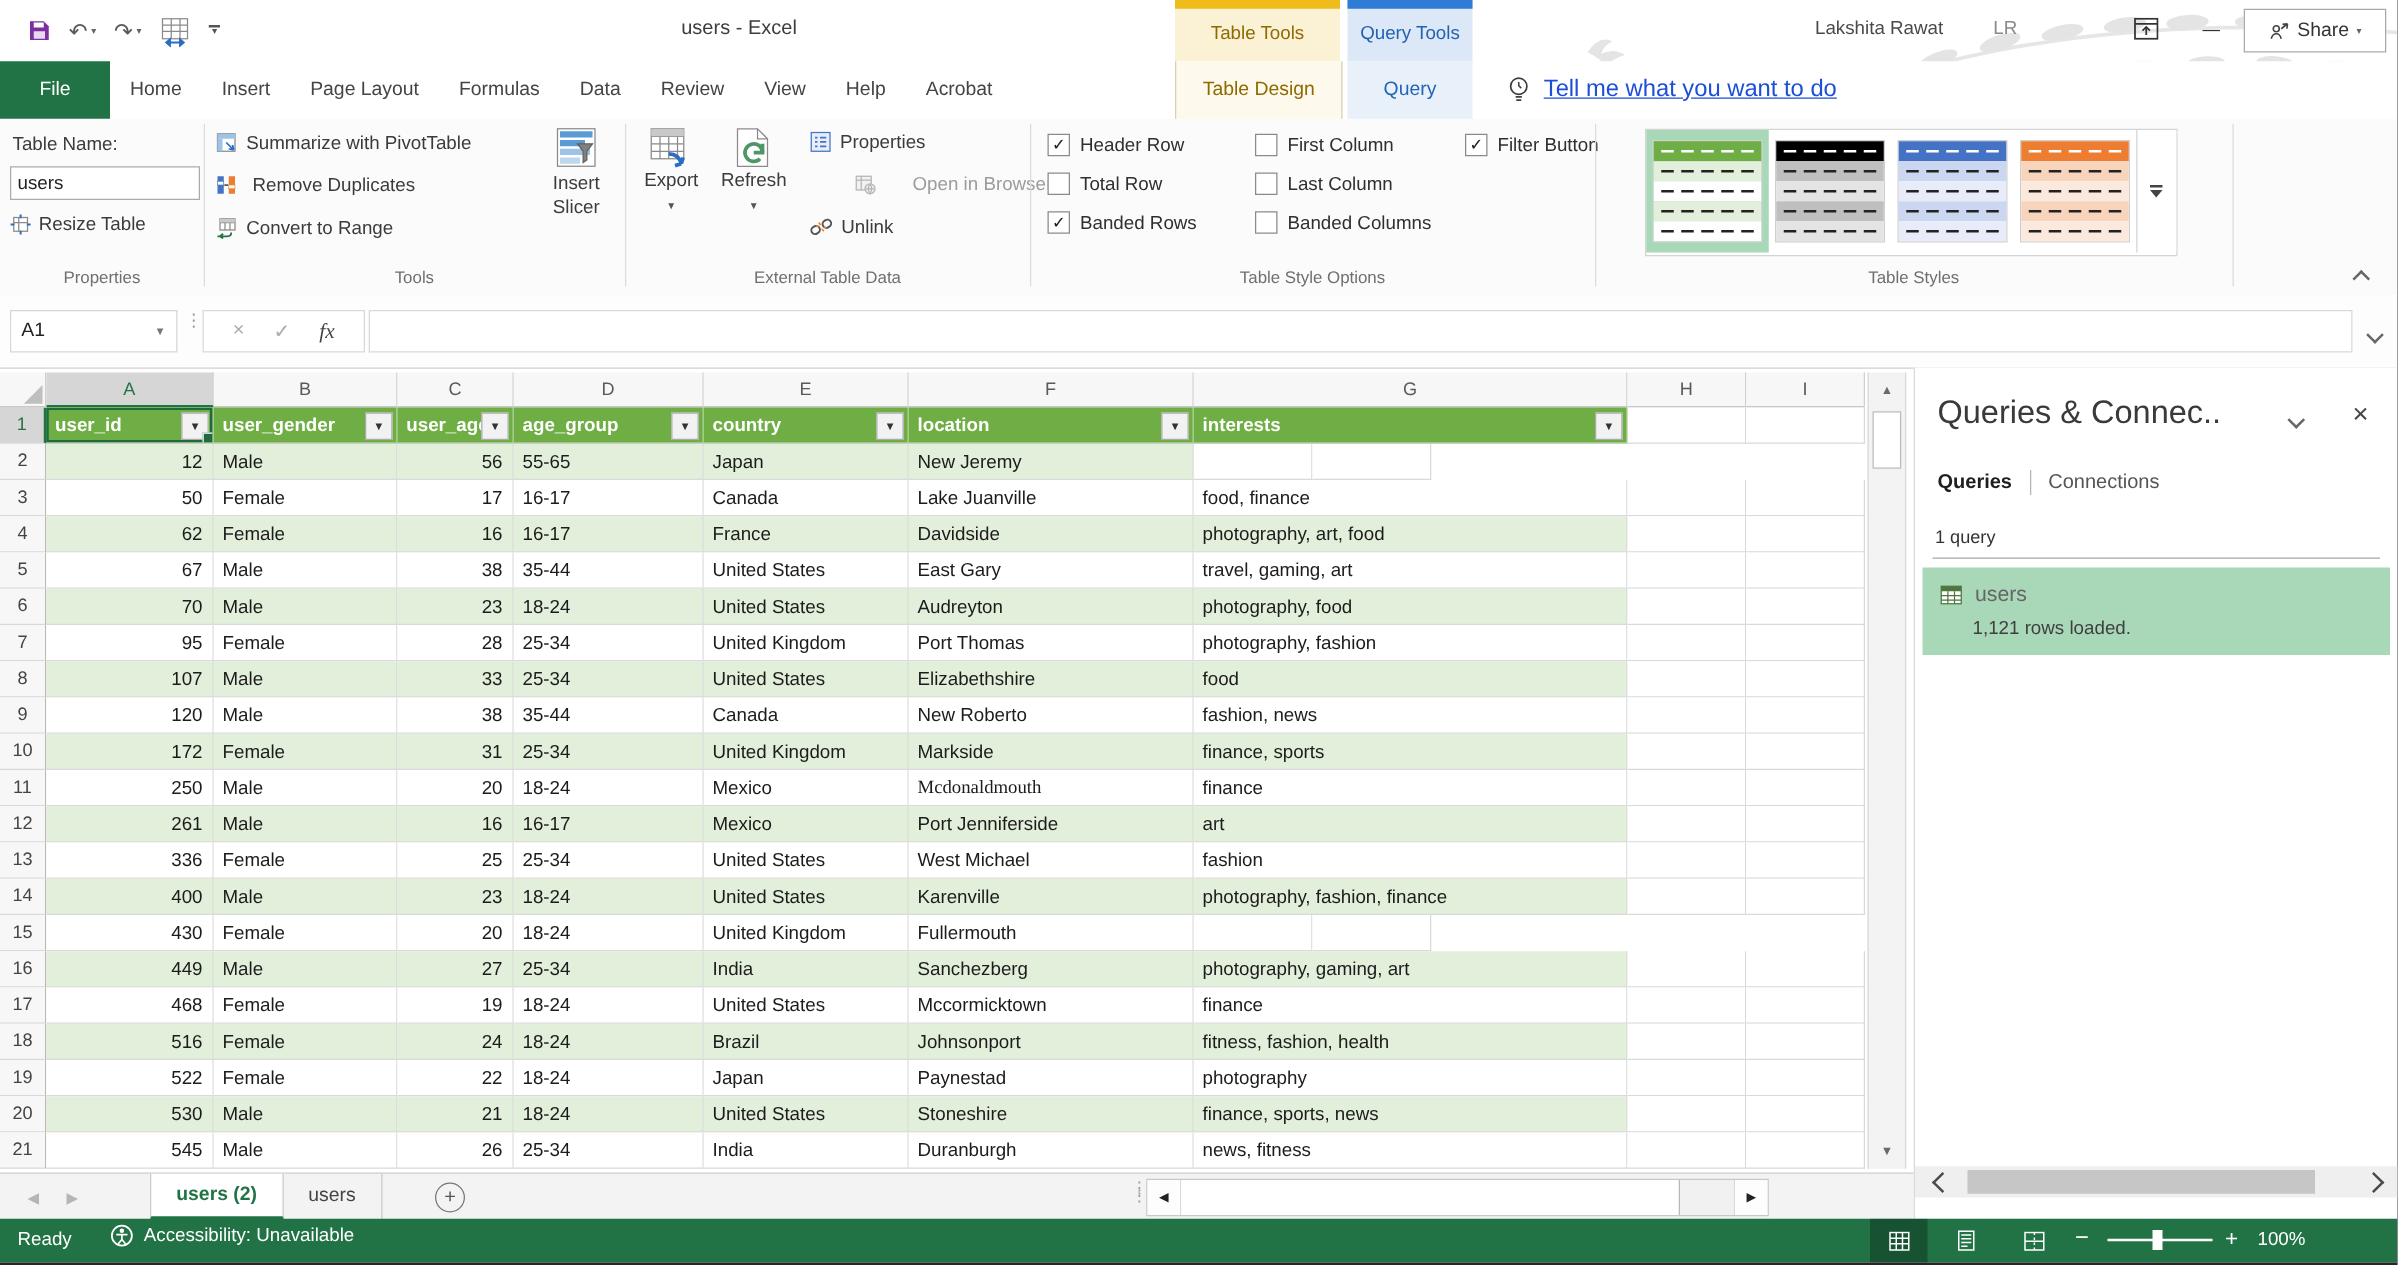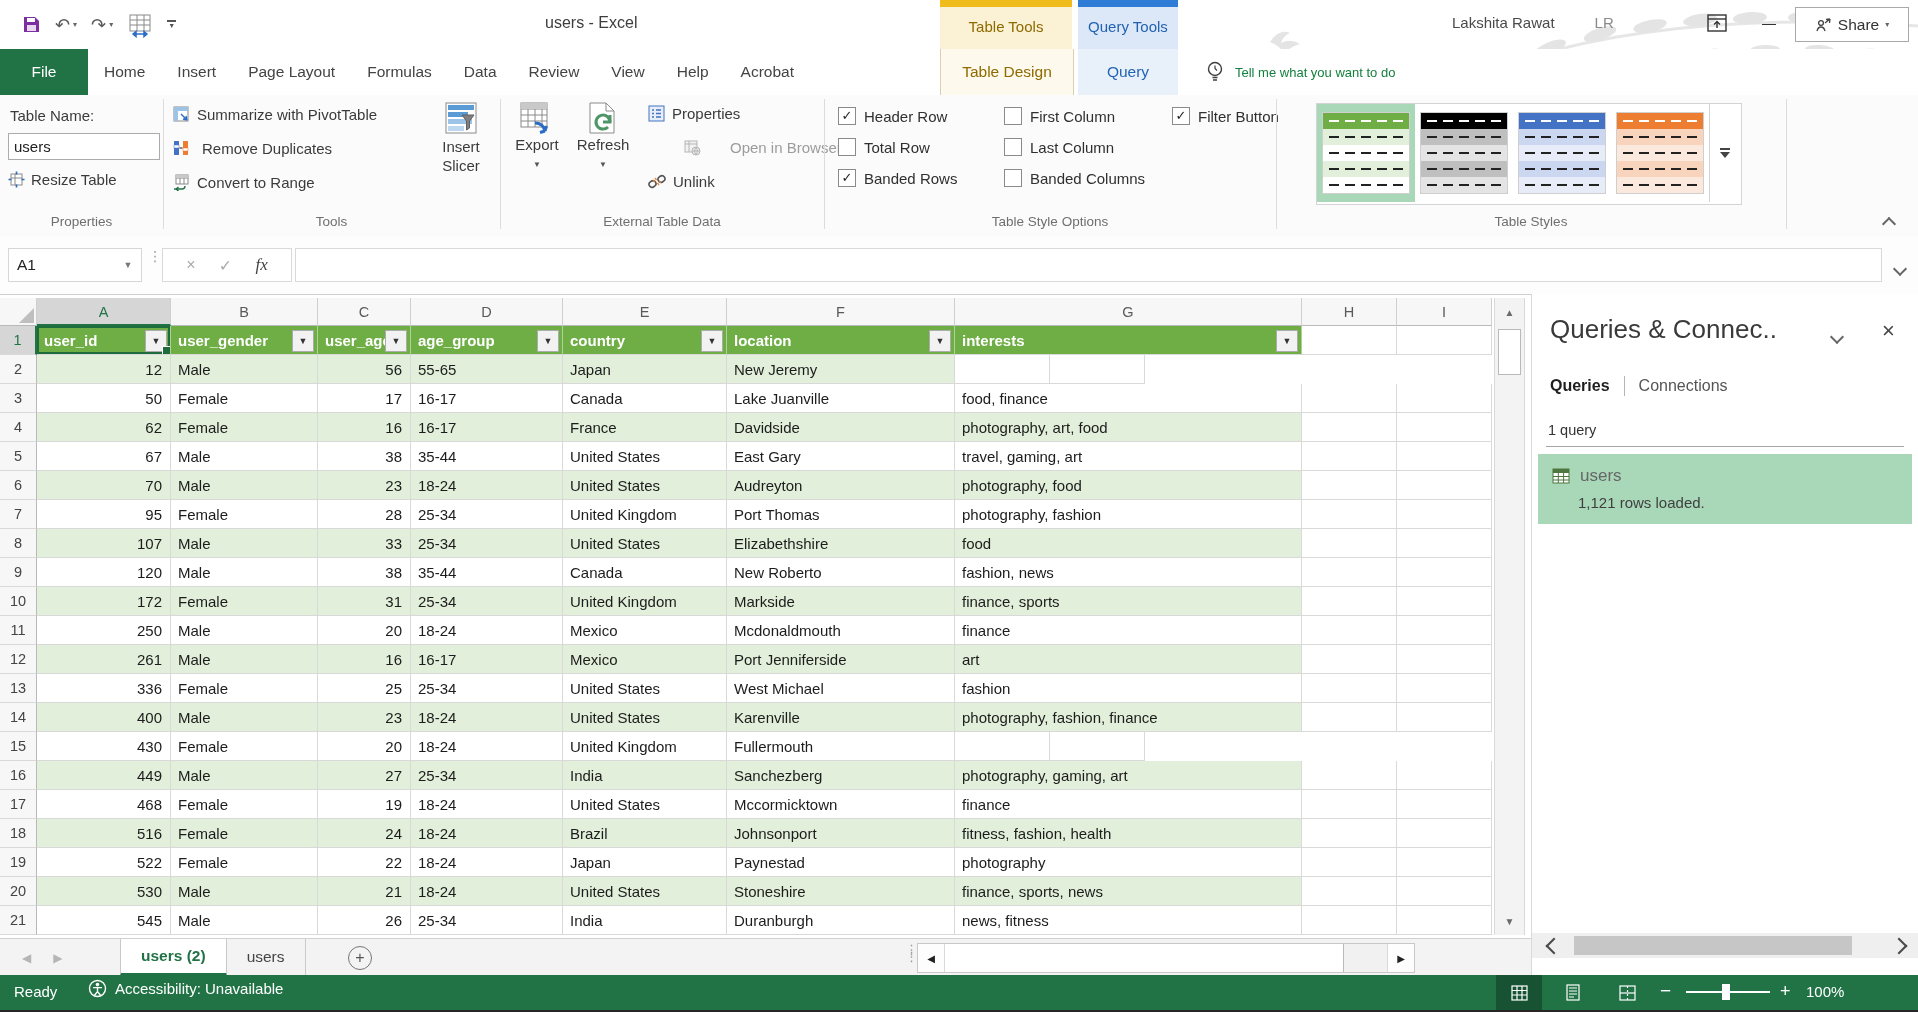--- a/index.html
+++ b/index.html
@@ -23,21 +23,21 @@
   #ctx-query .bar{height:7px;background:#2E7CD6;}
   .ctx-block span{display:block;line-height:40px;}
   
   #tabrow{position:absolute;left:0;top:49px;width:1918px;height:46px;background:#fff;z-index:2;}
   #tabs{display:flex;height:46px;align-items:stretch;}
   .rtab{padding:0 16px;line-height:46px;font-size:15.5px;color:#444;}
   .rtab.file{background:#217346;color:#fff;width:56px;text-align:center;}
   .rtab.table-design{position:absolute;left:940px;width:132px;text-align:center;padding:0;
       background:#FDF9EC;color:#8E6A00;border-left:1px solid #D8D0B0;border-right:1px solid #D8D0B0;}
   .rtab.query{position:absolute;left:1078px;width:100px;text-align:center;padding:0;background:#E8F0FA;color:#2464B5;}
-  #tellme{position:absolute;left:1205px;top:0;height:46px;display:flex;align-items:center;gap:10px;font-size:13px;color:#15803d;}
+  #tellme{position:absolute;left:1205px;top:0;height:46px;display:flex;align-items:center;gap:10px;font-size:19px;color:#1d4ed8;text-decoration:underline;}
   #share-btn{position:absolute;left:1795px;top:7px;width:112px;height:33px;border:1px solid #A9A9A9;background:#fff;
      display:flex;align-items:center;justify-content:center;gap:6px;font-size:15.5px;color:#333;z-index:3;}
   
   #ribbon{position:absolute;left:0;top:95px;width:1918px;height:141px;background:#FBFBFB;border-bottom:1px solid #CFCFCF;}
   .rsep{position:absolute;top:4px;height:130px;width:1px;background:#DCDCDC;}
   .glabel{position:absolute;top:119px;font-size:13.5px;color:#6f6f6f;text-align:center;}
   #tname-label{position:absolute;left:10px;top:12px;font-size:15px;color:#3b3b3b;}
   #tname-input{position:absolute;left:8px;top:38px;width:140px;height:25px;border:1px solid #ABABAB;background:#fff;
      font-size:15px;font-family:"Liberation Sans",sans-serif;padding:0 5px;color:#222;}
   #resize-btn{position:absolute;left:8px;top:76px;display:flex;align-items:center;gap:6px;font-size:15px;color:#3b3b3b;}
@@ -740,21 +740,21 @@
         <div class="gc " style="width: 95px; height: 29px; line-height: 29px;"></div>
         <div class="gc " style="width: 95px; height: 29px; line-height: 29px;"></div>
       </div>
       <div class="grow">
         <div class="gc rownum" style="width: 37px; height: 29px; line-height: 29px;">11</div>
         <div class="gc num" style="width: 134px; height: 29px; line-height: 29px;">250</div>
         <div class="gc txt" style="width: 147px; height: 29px; line-height: 29px;">Male</div>
         <div class="gc num" style="width: 93px; height: 29px; line-height: 29px;">20</div>
         <div class="gc txt" style="width: 152px; height: 29px; line-height: 29px;">18-24</div>
         <div class="gc txt" style="width: 164px; height: 29px; line-height: 29px;">Mexico</div>
-        <div class="gc txt" style="width: 228px; height: 29px; line-height: 29px;">Mcdonaldmouth</div>
+        <div class="gc txt" style="width: 228px; height: 29px; line-height: 29px; font-family: Liberation Serif, serif;">Mcdonaldmouth</div>
         <div class="gc txt" style="width: 347px; height: 29px; line-height: 29px;">finance</div>
         <div class="gc " style="width: 95px; height: 29px; line-height: 29px;"></div>
         <div class="gc " style="width: 95px; height: 29px; line-height: 29px;"></div>
       </div>
       <div class="grow">
         <div class="gc rownum" style="width: 37px; height: 29px; line-height: 29px;">12</div>
         <div class="gc num band" style="width: 134px; height: 29px; line-height: 29px;">261</div>
         <div class="gc txt band" style="width: 147px; height: 29px; line-height: 29px;">Male</div>
         <div class="gc num band" style="width: 93px; height: 29px; line-height: 29px;">16</div>
         <div class="gc txt band" style="width: 152px; height: 29px; line-height: 29px;">16-17</div>

